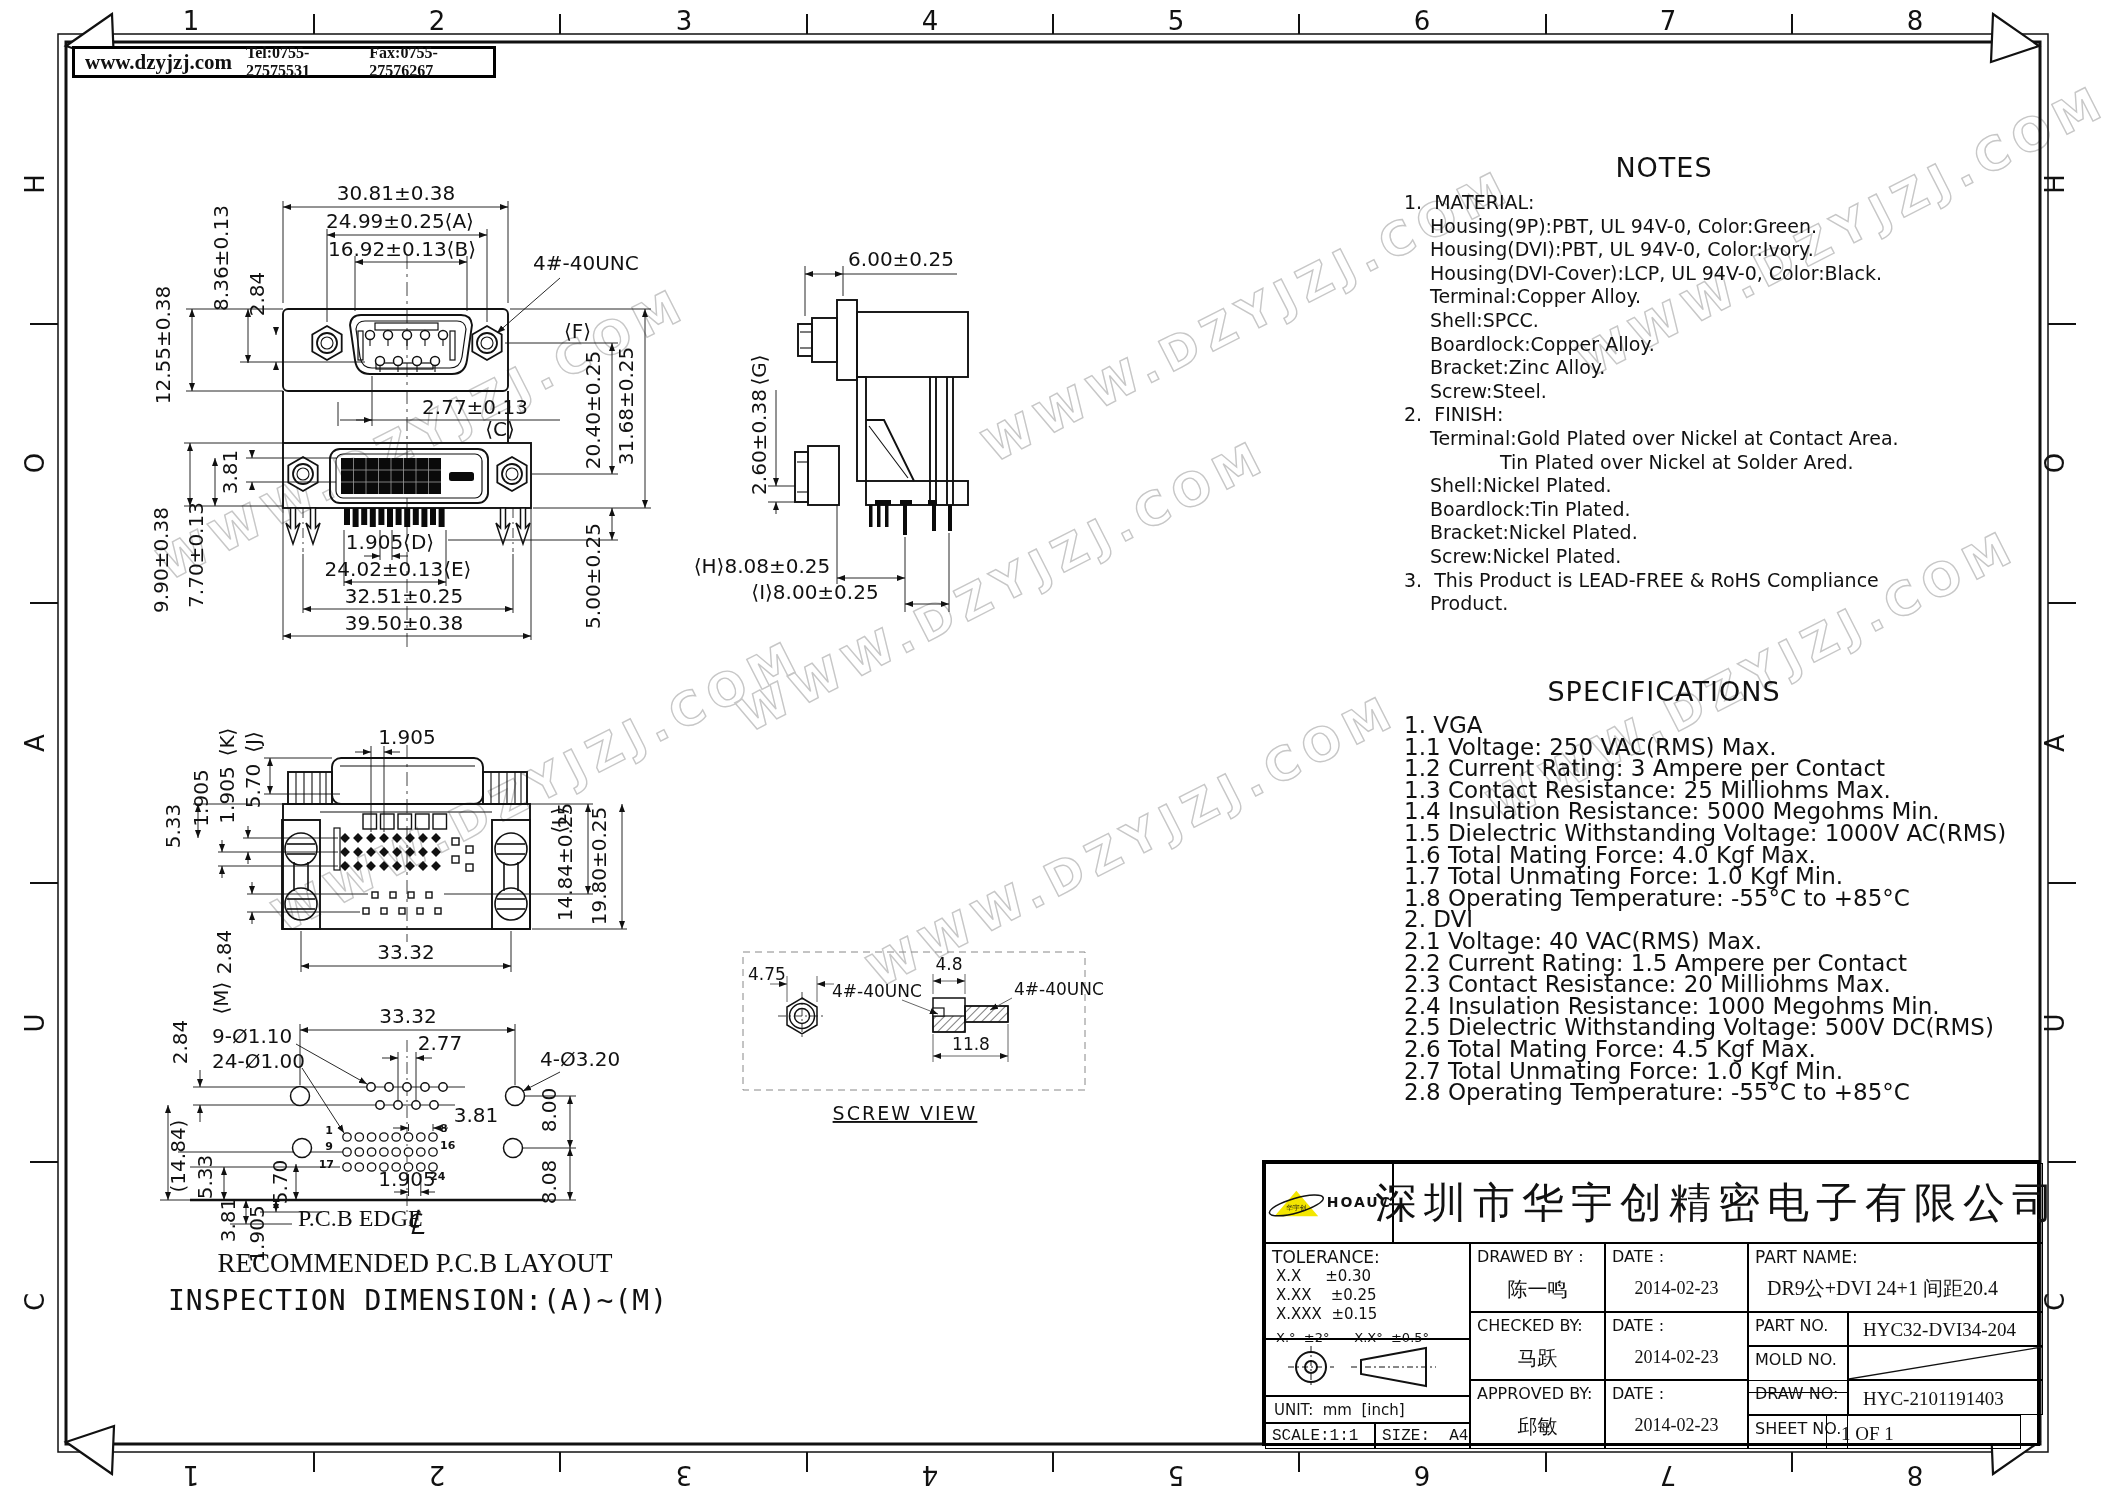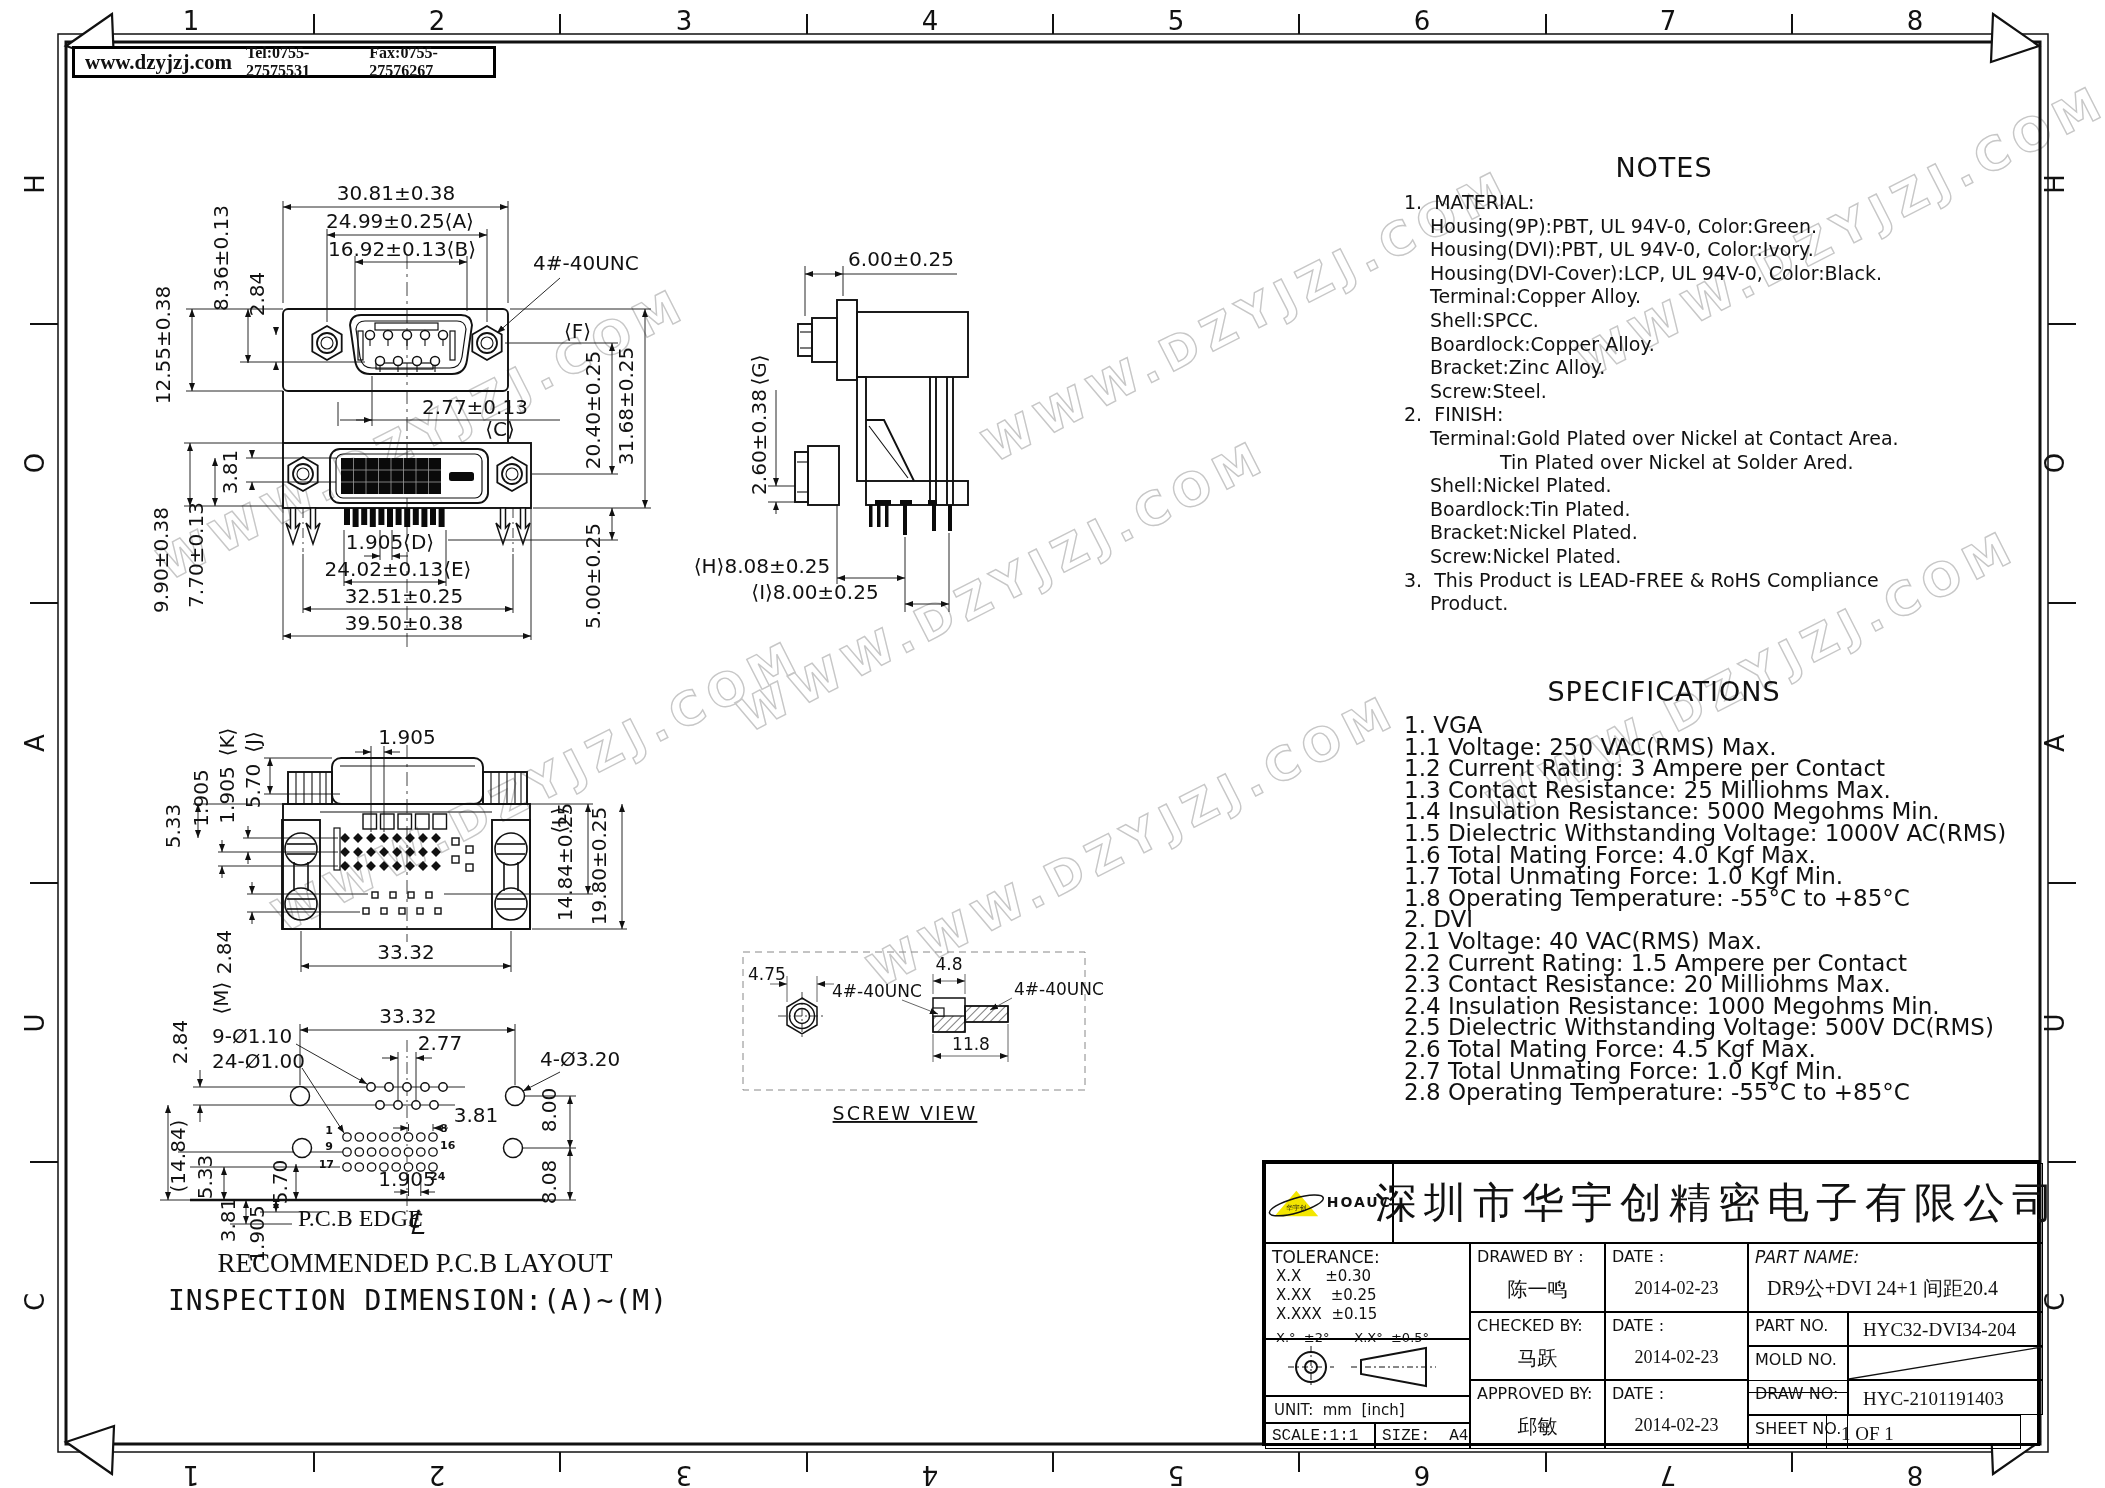--- a/index.html
+++ b/index.html
@@ -751,21 +751,21 @@
   <div class="cell" style="left:205px;top:217px;width:135px;height:69px;">
     <div class="lbl">APPROVED BY:</div>
     <div class="cjk" style="margin-top:10px;">邱敏</div>
   </div>
   <div class="cell" style="left:340px;top:217px;width:143px;height:69px;">
     <div class="lbl">DATE :</div>
     <div class="dateval" style="margin-top:12px;">2014-02-23</div>
   </div>
 
   <div class="cell" style="left:483px;top:80px;width:295px;height:69px;">
-    <div class="lbl" style="font-size:17px;font-style:italic;">PART NAME:</div>
+    <div class="lbl" style="font-size:17px;">PART NAME:</div>
     <div class="serval" style="padding:8px 0 0 18px;font-size:20px;">DR9公+DVI 24+1 间距20.4</div>
   </div>
   <div class="cell lbl" style="left:483px;top:149px;width:100px;height:34px;font-size:16px;">PART NO.</div>
   <div class="cell serval" style="left:583px;top:149px;width:195px;height:34px;padding:6px 0 0 14px;">HYC32-DVI34-204</div>
   <div class="cell lbl" style="left:483px;top:183px;width:100px;height:47px;font-size:16px;">MOLD NO.</div>
   <div class="cell" style="left:583px;top:183px;width:195px;height:34px;">
     <svg width="100%" height="100%" viewBox="0 0 195 34" preserveAspectRatio="none">
       <line x1="0" y1="34" x2="195" y2="0" stroke="#111" stroke-width="1.4"></line>
     </svg>
   </div>

